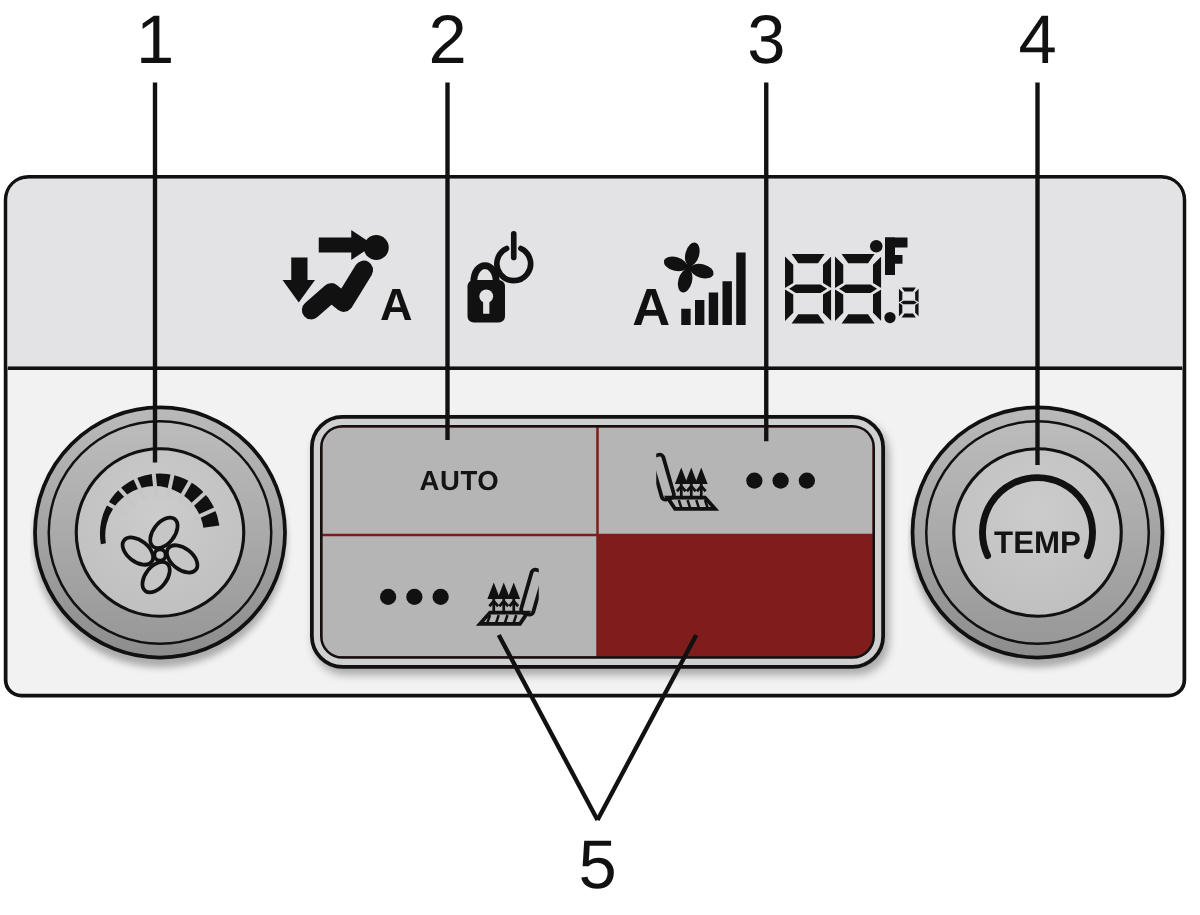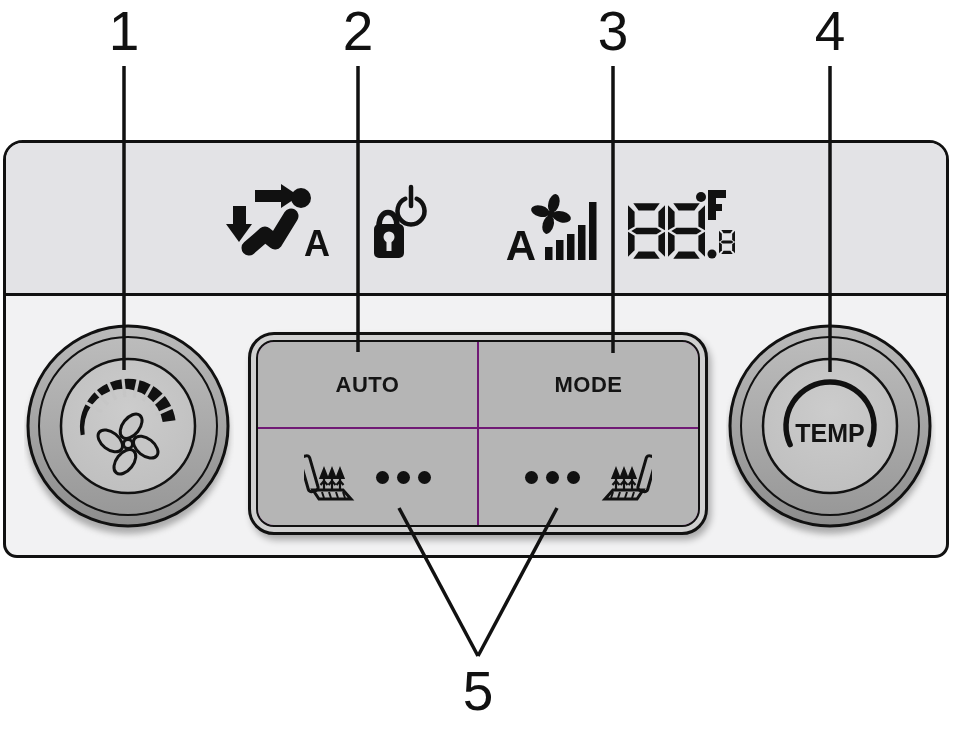--- a/index.html
+++ b/index.html
@@ -14,21 +14,21 @@
     border:3px solid #111;border-radius:20px 20px 14px 14px;background:#f2f2f3;
     box-sizing:border-box;}
   .display-strip{position:absolute;left:0;top:0;width:940px;height:150px;
     background:#e3e3e6;border-bottom:3px solid #111;border-radius:16px 16px 0 0;}
   .disp-icon{position:absolute;}
   
   .cluster{position:absolute;left:242px;top:189px;width:460px;height:203px;
     border:3px solid #111;border-radius:26px;background:#d0d0d0;padding:5px;
     box-sizing:border-box;box-shadow:3px 5px 7px rgba(0,0,0,.30);}
   .cluster-inner{width:100%;height:100%;box-sizing:border-box;border:2px solid #111;
-    border-radius:18px;background:#701a75;overflow:hidden;display:grid;
+    border-radius:18px;background:#7f1d1d;overflow:hidden;display:grid;
     grid-template-columns:1fr 1fr;grid-template-rows:85px 1fr;gap:2px;}
   .cbtn{background:#b5b5b5;display:flex;align-items:center;justify-content:center;gap:20px;}
   .cbtn .lbl{font-size:22px;font-weight:700;letter-spacing:.5px;color:#141414;}
   .dots{display:flex;gap:8px;}
   .dot{width:13px;height:13px;border-radius:50%;background:#111;}
   
   .knob{position:absolute;width:210px;height:220px;}
   .knob-fan{left:18px;top:177px;}
   .knob-temp{left:720px;top:177px;}
   
@@ -177,23 +177,20 @@
       <text x="104" y="122" font-size="25" font-weight="700" text-anchor="middle" fill="#141414">TEMP</text>
     </svg>
 
     <div class="cluster">
       <div class="cluster-inner">
 
         <div class="cbtn">
           <span class="lbl">AUTO</span>
         </div>
 
-        <div class="cbtn">
-          <span class="lbl">MODE</span>
-        </div>
 
         <div class="cbtn">
           <svg width="52" height="50" viewBox="0 0 52 50">
             <g fill="none" stroke="#111" stroke-width="3">
               <rect x="5" y="3" width="10" height="36" rx="3" transform="rotate(-16 10 39)"></rect>
               <path d="M9,38 L39,38 L47,47 L15,47 Z"></path>
             </g>
             <path d="M18,40 L20,46 M25,40 L27,46 M32,40 L34,46 M39,40 L41,46" stroke="#111" stroke-width="2"></path>
             <g stroke="#111" stroke-width="2.2" fill="#111">
               <line x1="20" y1="37" x2="20" y2="23"></line>

